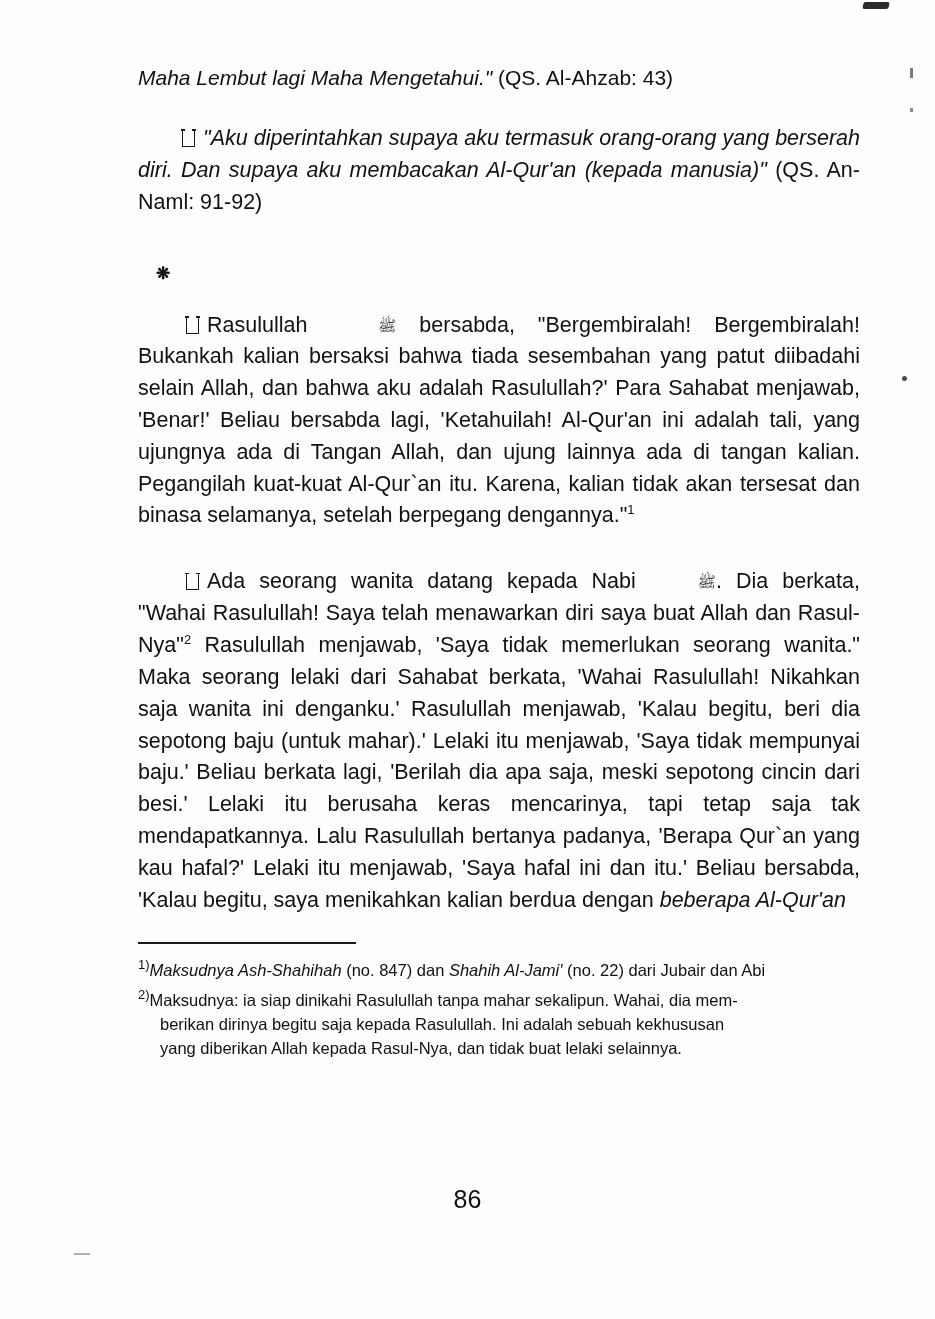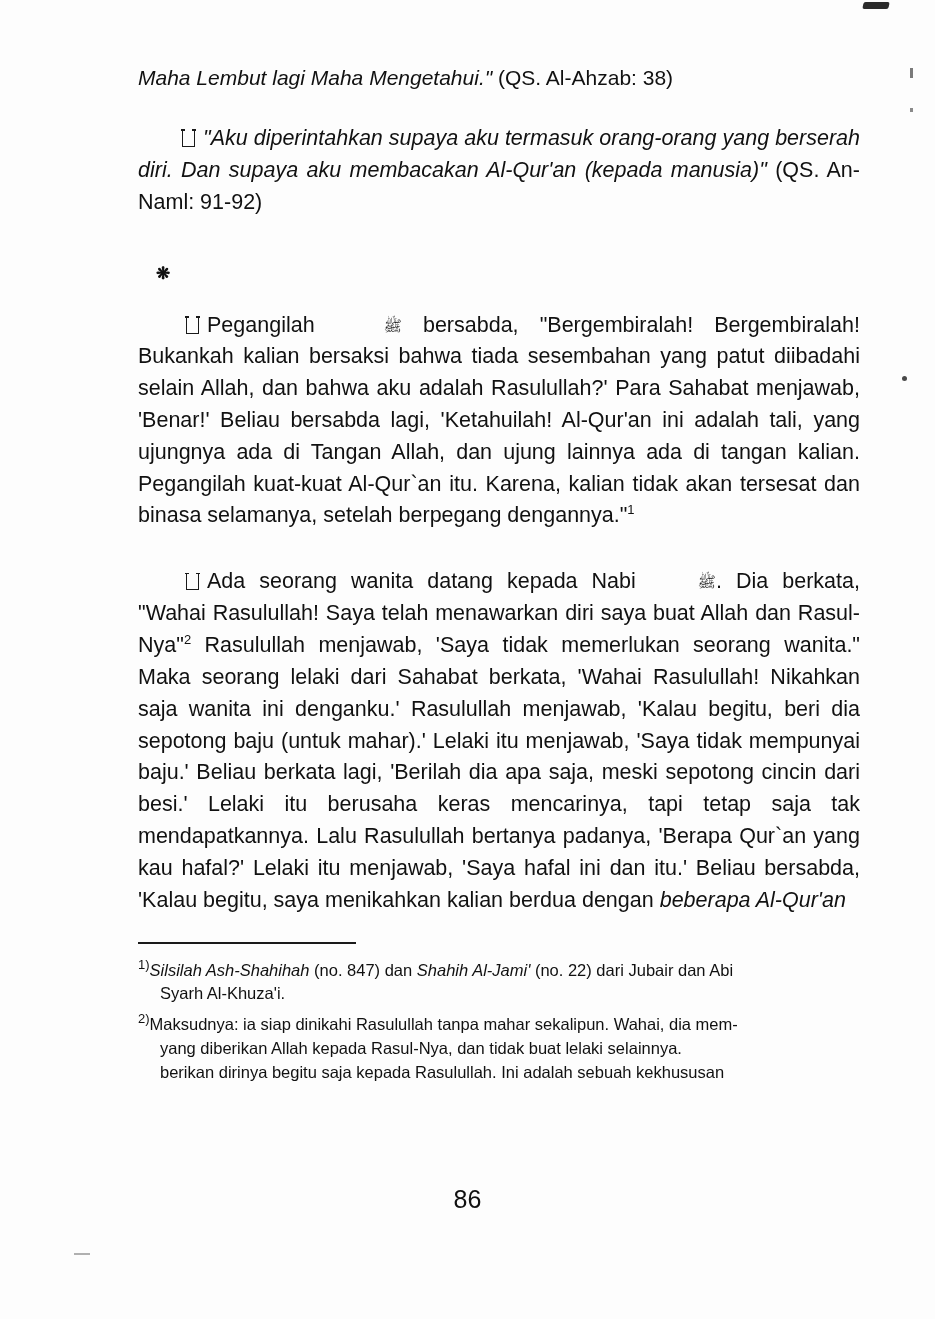--- a/index.html
+++ b/index.html
@@ -171,59 +171,58 @@
   <div class="artifact top-right"></div>
   <div class="artifact dot-a"></div>
   <div class="artifact dot-b"></div>
   <div class="artifact dot-c"></div>
   <div class="artifact dot-d"></div>
 
   <div class="content">
 
     <p class="line-top">
       <span class="ital">Maha Lembut lagi Maha Mengetahui."</span>
-      <span class="plain">(QS. Al-Ahzab: 38)</span>
+      <span class="plain">(QS. Al-Ahzab: 43)</span>
     </p>
 
     <p class="para-quran">
       <span class="sq"></span><span>"Aku diperintahkan supaya aku termasuk orang-orang yang berserah diri. Dan supaya aku membacakan Al-Qur'an (kepada manusia)"</span>
       <span class="plain">(QS. An-Naml: 91-92)</span>
     </p>
 
     <div class="heading">
       <span class="bullet-flower">❋</span>
     </div>
 
     <p class="para-hadith">
-      <span class="sq"></span><span>Pegangilah</span>
+      <span class="sq"></span><span>Rasulullah</span>
       <span class="saw">ﷺ</span>
       <span>bersabda, "Bergembiralah! Bergembiralah! Bukankah kalian bersaksi bahwa tiada sesembahan yang patut diibadahi selain Allah, dan bahwa aku adalah Rasulullah?' Para Sahabat menjawab, 'Benar!' Beliau bersabda lagi, 'Ketahuilah! Al-Qur'an ini adalah tali, yang ujungnya ada di Tangan Allah, dan ujung lainnya ada di tangan kalian. Pegangilah kuat-kuat Al-Qur`an itu. Karena, kalian tidak akan tersesat dan binasa selamanya, setelah berpegang dengannya."</span><sup>1</sup>
     </p>
 
     <p class="para-hadith2">
       <span class="sq"></span><span>Ada seorang wanita datang kepada Nabi</span>
       <span class="saw">ﷺ</span><span>. Dia berkata, "Wahai Rasulullah! Saya telah menawarkan diri saya buat Allah dan Rasul-Nya"</span><sup>2</sup>
       <span>Rasulullah menjawab, 'Saya tidak memerlukan seorang wanita." Maka seorang lelaki dari Sahabat berkata, 'Wahai Rasulullah! Nikahkan saja wanita ini denganku.' Rasulullah menjawab, 'Kalau begitu, beri dia sepotong baju (untuk mahar).' Lelaki itu menjawab, 'Saya tidak mempunyai baju.' Beliau berkata lagi, 'Berilah dia apa saja, meski sepotong cincin dari besi.' Lelaki itu berusaha keras mencarinya, tapi tetap saja tak mendapatkannya. Lalu Rasulullah bertanya padanya, 'Berapa Qur`an yang kau hafal?' Lelaki itu menjawab, 'Saya hafal ini dan itu.' Beliau bersabda, 'Kalau begitu, saya menikahkan kalian berdua dengan</span>
       <span class="ital">beberapa Al-Qur'an</span>
     </p>
 
     <div class="footnote-rule"></div>
 
     <div class="footnotes">
       <div class="fn fn1">
-        <sup>1)</sup><span class="ital">Silsilah Ash-Shahihah</span>
+        <sup>1)</sup><span class="ital">Maksudnya Ash-Shahihah</span>
         <span>(no. 847) dan</span>
         <span class="ital">Shahih Al-Jami'</span>
         <span>(no. 22) dari Jubair dan Abi</span>
-        <span class="cont">Syarh Al-Khuza'i.</span>
       </div>
       <div class="fn fn2">
         <sup>2)</sup><span>Maksudnya: ia siap dinikahi Rasulullah tanpa mahar sekalipun. Wahai, dia mem-</span>
+        <span class="cont">berikan dirinya begitu saja kepada Rasulullah. Ini adalah sebuah kekhususan</span>
         <span class="cont">yang diberikan Allah kepada Rasul-Nya, dan tidak buat lelaki selainnya.</span>
-        <span class="cont">berikan dirinya begitu saja kepada Rasulullah. Ini adalah sebuah kekhususan</span>
       </div>
     </div>
 
   </div>
 
   <div class="page-number">86</div>
 
 </div>
 
 </body></html>

